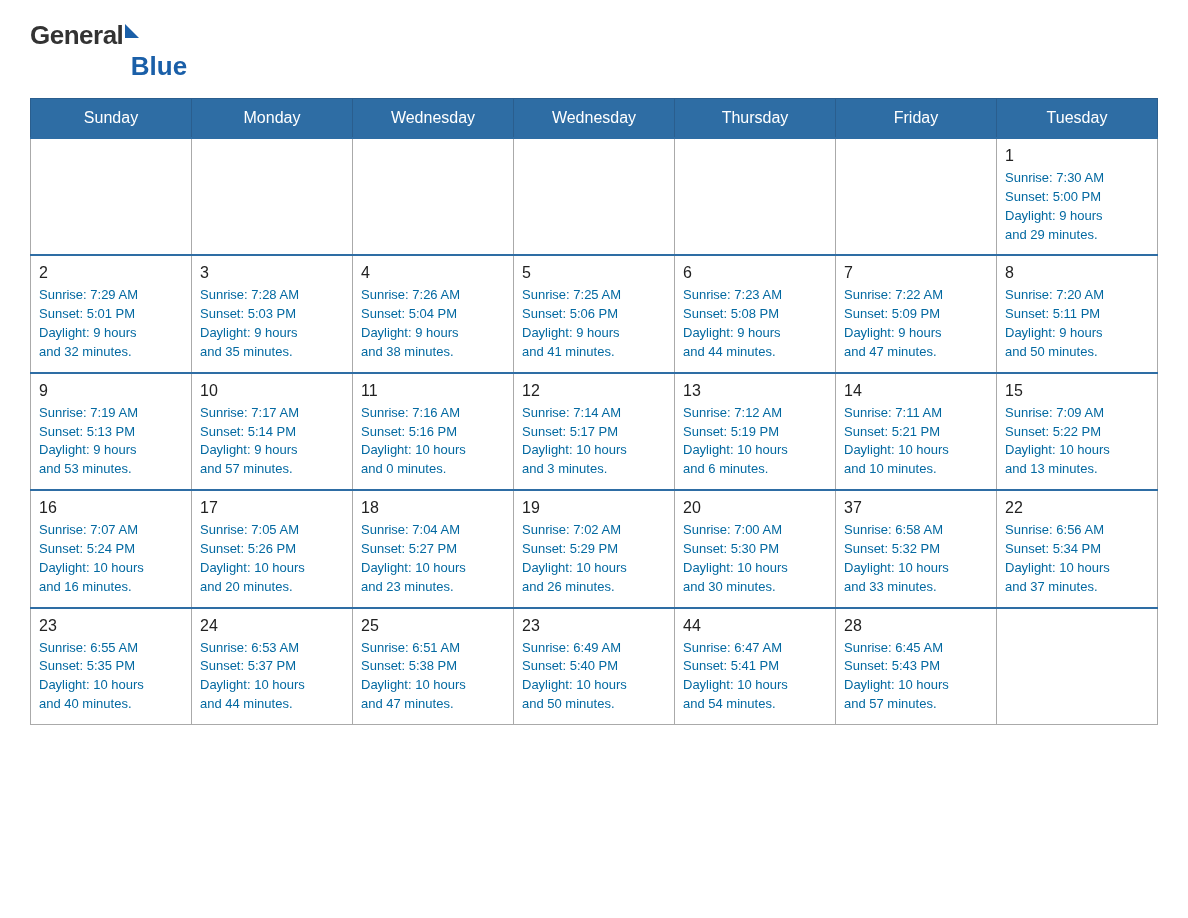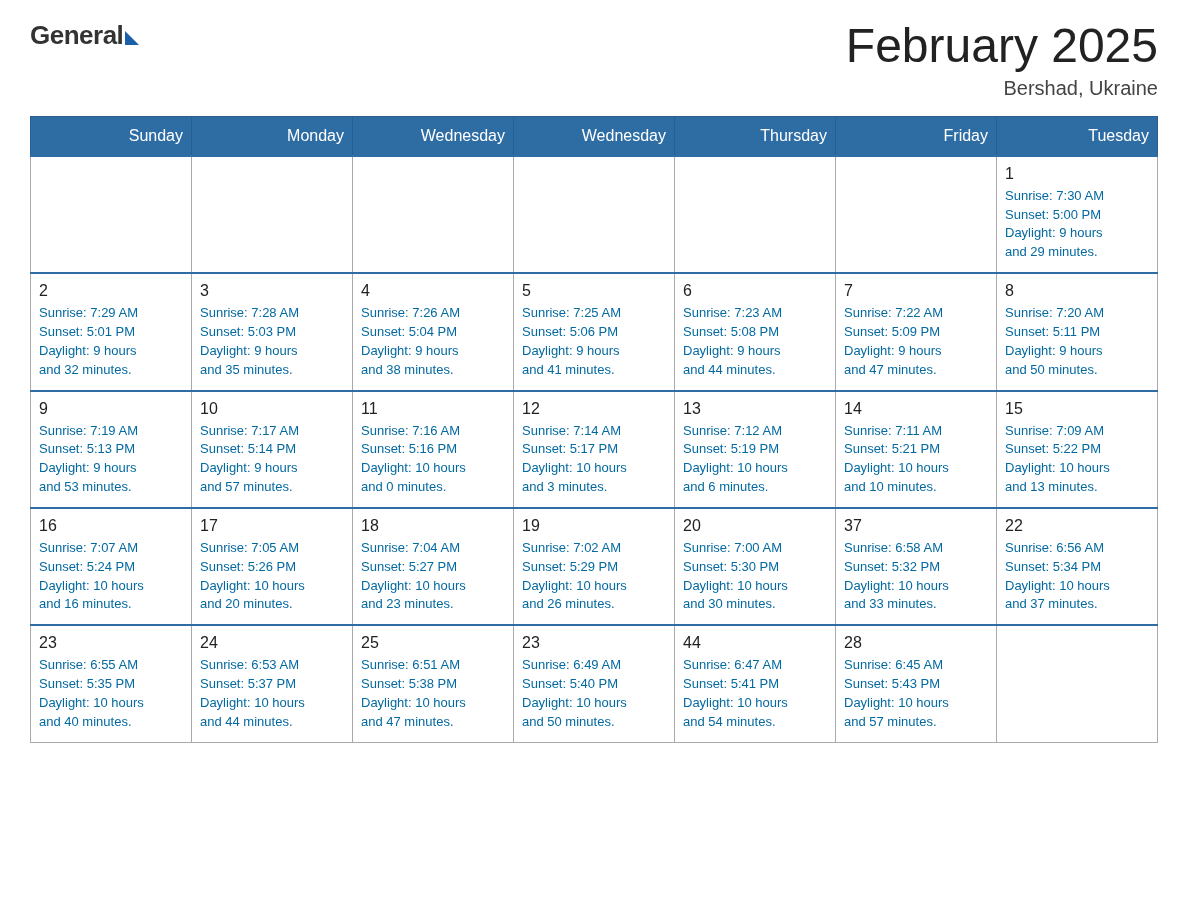--- a/index.html
+++ b/index.html
@@ -16,21 +16,20 @@
       align-items: flex-start;
       margin-bottom: 16px;
     }
     .logo {
       display: flex;
       flex-direction: column;
       align-items: flex-start;
     }
     .logo-top {
       display: flex;
-      align-items: center;
     }
     .logo-general {
       font-size: 26px;
       font-weight: bold;
       color: #333;
       letter-spacing: -0.5px;
     }
     .logo-arrow {
       width: 0;
       height: 0;
@@ -64,21 +63,21 @@
       width: 100%;
       border-collapse: collapse;
       border: 1px solid #999;
     }
     .calendar th {
       background: #2e6da4;
       color: #fff;
       font-size: 16px;
       font-weight: normal;
       padding: 10px 8px;
-      text-align: right;
+      text-align: center;
       border: 1px solid #2a5e8e;
     }
     .calendar td {
       vertical-align: top;
       padding: 8px 8px 10px 8px;
       border: 1px solid #aaa;
       width: 14.28%;
       min-height: 110px;
       background: #fff;
     }
@@ -100,24 +99,24 @@
   </style>
 </head>
 <body>
 
 <div class="header">
   <div class="logo">
     <div class="logo-top">
       <span class="logo-general">General</span>
       <div class="logo-arrow"></div>
     </div>
-  </div>
-  <div class="title-area">
-    <div class="month-title">February 2025</div>
-    <div class="location">Bershad, Ukraine</div>
+    <div style="display:flex; align-items:center;">
+      <span style="font-size:26px; font-weight:bold; color:#333; opacity:0; user-select:none;">General</span>
+      <span class="logo-blue" style="margin-left:4px;">Blue</span>
+    </div>
   </div>
 </div>
 
 <table class="calendar">
   <thead>
     <tr>
       <th>Sunday</th>
       <th>Monday</th>
       <th>Wednesday</th>
       <th>Wednesday</th>

